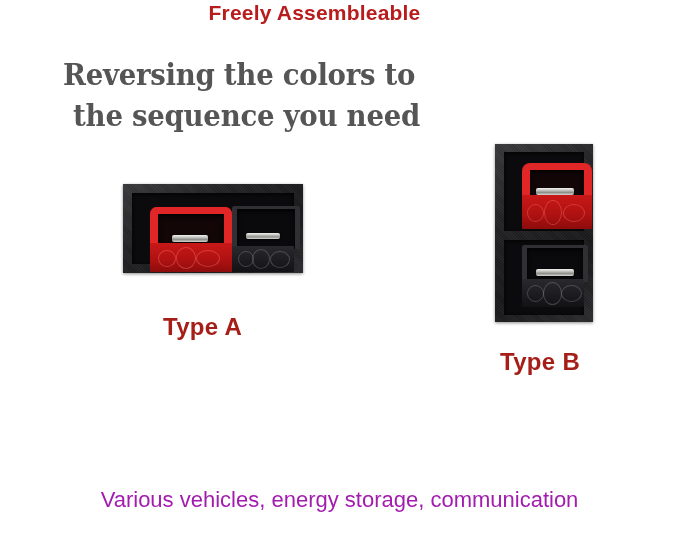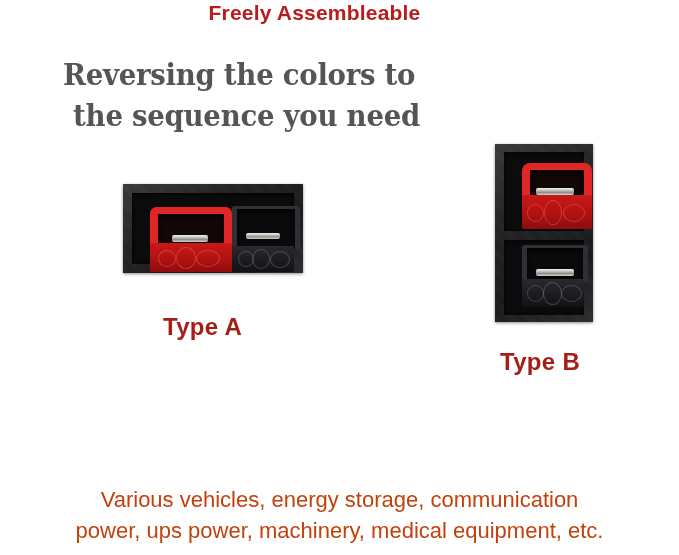--- a/index.html
+++ b/index.html
@@ -145,21 +145,21 @@
   
   .footer {
     position: absolute;
     left: 0;
     top: 484px;
     width: 679px;
     text-align: center;
     font-family: "Liberation Sans", sans-serif;
     font-size: 22px;
     line-height: 31px;
-    color: #c2410c;
+    color: #a21caf;
   }
   .footer .line { display: block; white-space: nowrap; }
 </style>
 </head>
 <body>
 
 <div class="title">Freely Assembleable</div>
 
 <div class="headline">
   <span class="line line1">Reversing the colors to</span>
@@ -209,14 +209,13 @@
       <div class="emboss emboss-blk" style="left:21px; top:3px;  width:17px; height:21px;"></div>
       <div class="emboss emboss-blk" style="left:39px; top:6px;  width:19px; height:15px;"></div>
     </div>
   </div>
 
 </div>
 <div class="type-label" id="label-typeB">Type B</div>
 
 <div class="footer">
   <span class="line">Various vehicles, energy storage, communication</span>
-  <span class="line">power, ups power, machinery, medical equipment, etc.</span>
 </div>
 
 </body></html>

